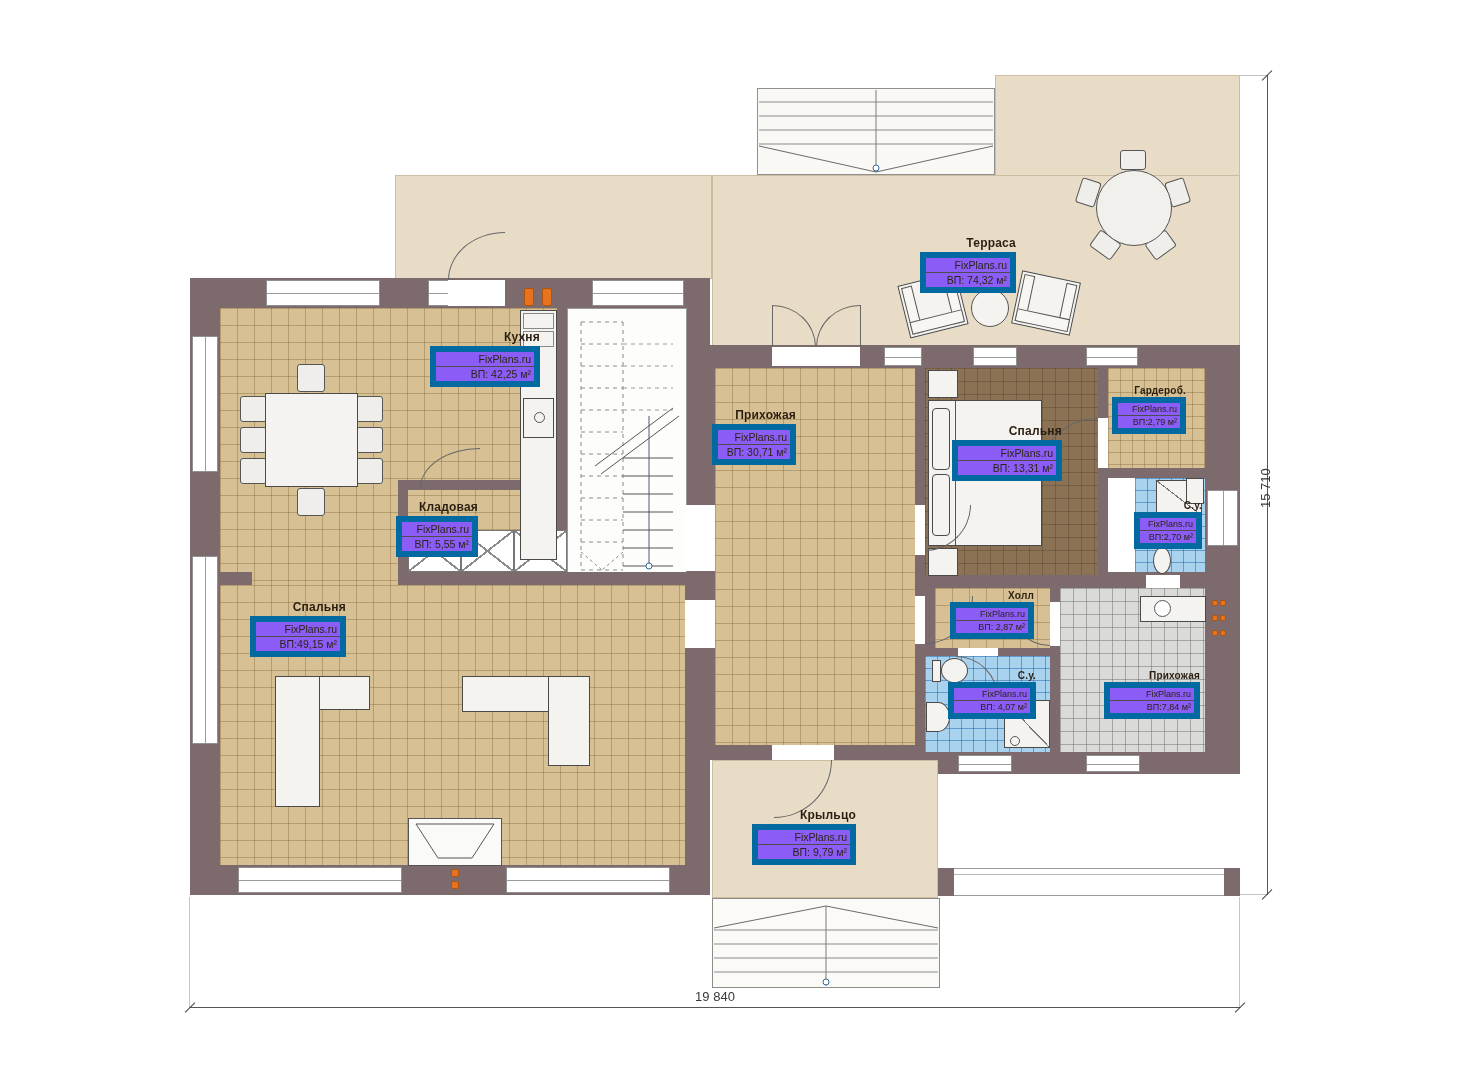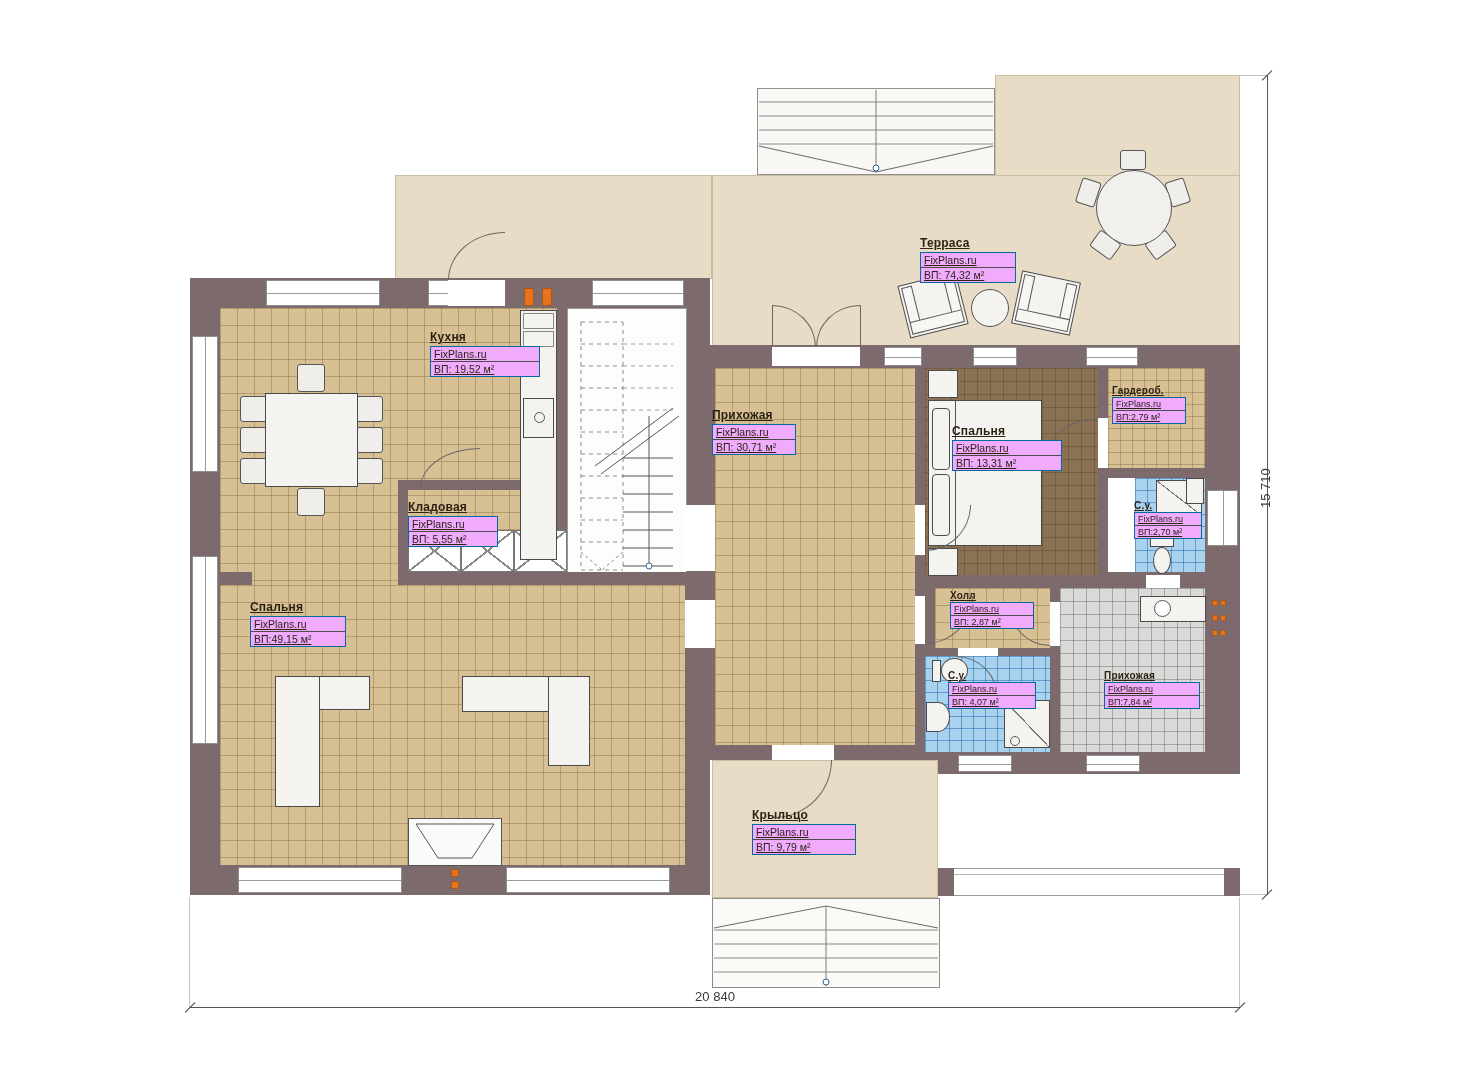--- a/index.html
+++ b/index.html
@@ -34,23 +34,23 @@
   .arc{position:absolute;box-sizing:border-box;z-index:14;}
   .arc.tl{border-top:1px solid #666;border-left:1px solid #666;border-top-left-radius:100% 100%;}
   .arc.tr{border-top:1px solid #666;border-right:1px solid #666;border-top-right-radius:100% 100%;}
   .arc.bl{border-bottom:1px solid #666;border-left:1px solid #666;border-bottom-left-radius:100% 100%;}
   .arc.br{border-bottom:1px solid #666;border-right:1px solid #666;border-bottom-right-radius:100% 100%;}
   .xbox{position:absolute;background:#fff;border:1px solid #777;box-sizing:border-box;
         background-image:linear-gradient(to top right,transparent 48.5%,#8a8a8a 48.5%,#8a8a8a 51.5%,transparent 51.5%),
                          linear-gradient(to bottom right,transparent 48.5%,#8a8a8a 48.5%,#8a8a8a 51.5%,transparent 51.5%);}
   .diag{background-image:linear-gradient(to top right,transparent 49%,#777 49%,#777 51%,transparent 51%);}
   .dot-o{position:absolute;background:#e8731e;border:1px solid #b05510;border-radius:2px;box-sizing:border-box;z-index:13;}
-  .rlabel{position:absolute;text-align:left;color:#2e2416;z-index:30;text-decoration:underline;}
+  .rlabel{position:absolute;text-align:right;color:#2e2416;z-index:30;}
   .rname{font-weight:bold;font-size:12px;margin-bottom:2px;color:#2b1f12;letter-spacing:.2px;}
-  .rbox{background:#f0abfc;border:1px solid #0369a1;font-size:10.5px;color:#2b2418;}
+  .rbox{background:#8b5cf6;border:6px solid #0369a1;font-size:10.5px;color:#2b2418;}
   .rrow{padding:1px 3px;border-top:1px solid #4d4d4d;white-space:nowrap;}
   .rrow:first-child{border-top:none;}
   .rlabel.sm .rname{font-size:10px;margin-bottom:1px;}
   .rlabel.sm .rbox{font-size:9px;}
   .dim{position:absolute;color:#3a3a3a;font-size:13px;z-index:40;}
   .dimline{position:absolute;background:#555;z-index:40;}
   .tick{position:absolute;width:14px;height:1px;background:#444;transform:rotate(-45deg);z-index:41;}
   .ext{position:absolute;background:#c4c4c4;z-index:39;}
   svg{display:block;}
 </style>
@@ -294,24 +294,24 @@
     <div class="rname">Терраса</div>
     <div class="rbox">
         <div class="rrow">FixPlans.ru</div>
     <div class="rrow">ВП: 74,32 м²</div>
       </div>
   </div>
   <div class="rlabel" style="left:402px;top:330px;width:110px;padding-left:28px;">
     <div class="rname">Кухня</div>
     <div class="rbox">
         <div class="rrow">FixPlans.ru</div>
-    <div class="rrow">ВП: 19,52 м²</div>
-      </div>
-  </div>
-  <div class="rlabel" style="left:408px;top:500px;width:90px;">
+    <div class="rrow">ВП: 42,25 м²</div>
+      </div>
+  </div>
+  <div class="rlabel" style="left:396px;top:500px;width:82px;">
     <div class="rname">Кладовая</div>
     <div class="rbox">
         <div class="rrow">FixPlans.ru</div>
     <div class="rrow">ВП: 5,55 м²</div>
       </div>
   </div>
   <div class="rlabel" style="left:250px;top:600px;width:96px;">
     <div class="rname">Спальня</div>
     <div class="rbox">
         <div class="rrow">FixPlans.ru</div>
@@ -373,21 +373,21 @@
         <div class="rrow">FixPlans.ru</div>
     <div class="rrow">ВП: 9,79 м²</div>
       </div>
   </div>
 
   <div class="ext" style="left:189px;top:897px;width:1px;height:110px;"></div>
   <div class="ext" style="left:1239px;top:897px;width:1px;height:110px;"></div>
   <div class="dimline" style="left:190px;top:1007px;width:1050px;height:1px;"></div>
   <div class="tick" style="left:183px;top:1007px;"></div>
   <div class="tick" style="left:1233px;top:1007px;"></div>
-  <div class="dim" style="left:640px;top:989px;width:150px;text-align:center;">20 840</div>
+  <div class="dim" style="left:640px;top:989px;width:150px;text-align:center;">19 840</div>
 
   <div class="ext" style="left:1240px;top:75px;width:28px;height:1px;"></div>
   <div class="ext" style="left:1240px;top:894px;width:28px;height:1px;"></div>
   <div class="dimline" style="left:1267px;top:75px;width:1px;height:820px;"></div>
   <div class="tick" style="left:1260px;top:75px;"></div>
   <div class="tick" style="left:1260px;top:894px;"></div>
   <div class="dim" style="left:1258px;top:508px;transform:rotate(-90deg);transform-origin:left top;white-space:nowrap;">15 710</div>
 
 </div>
 

